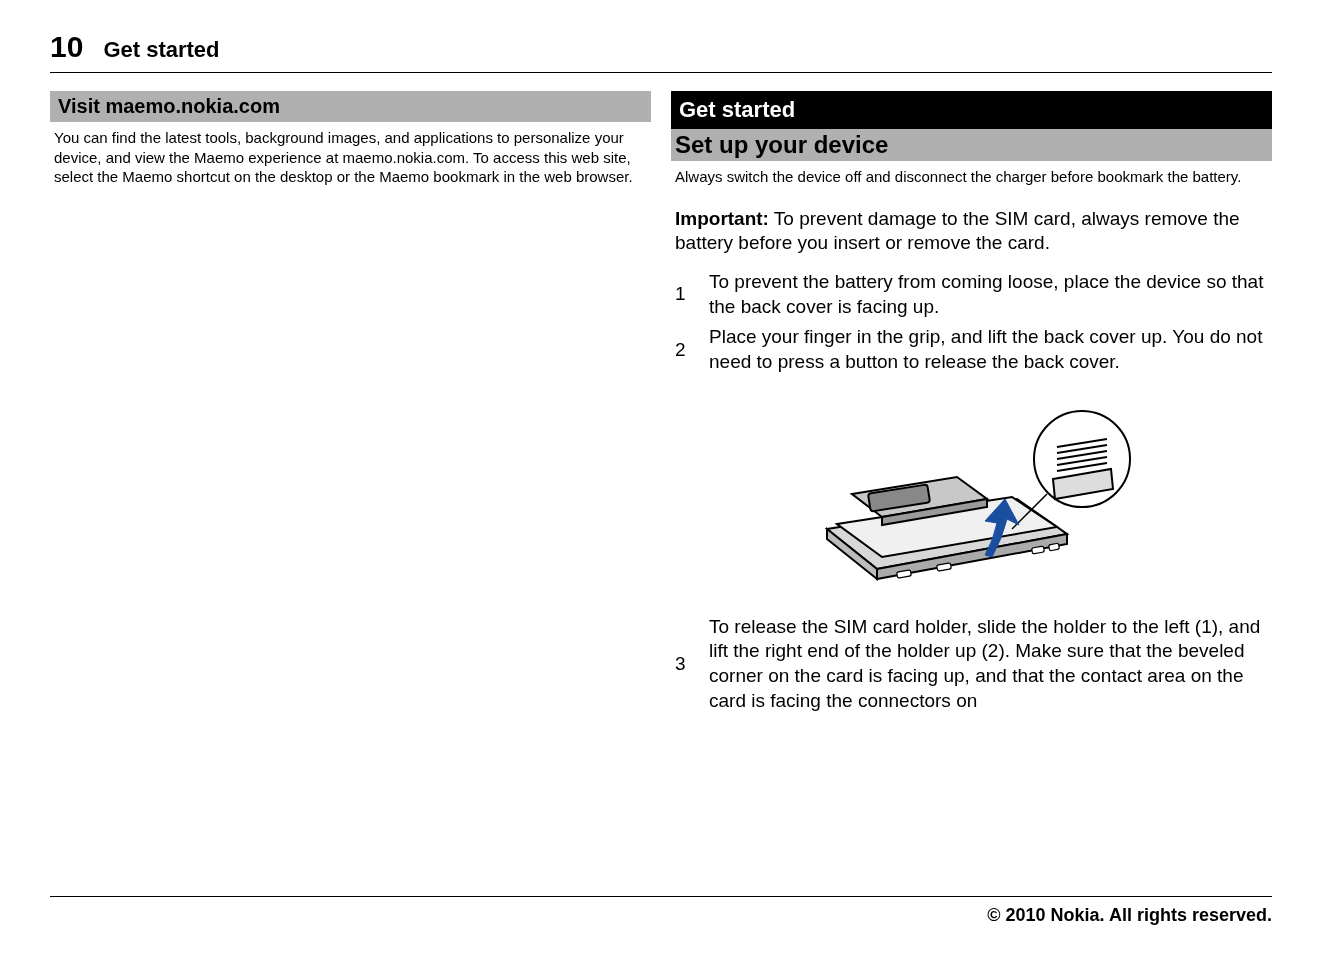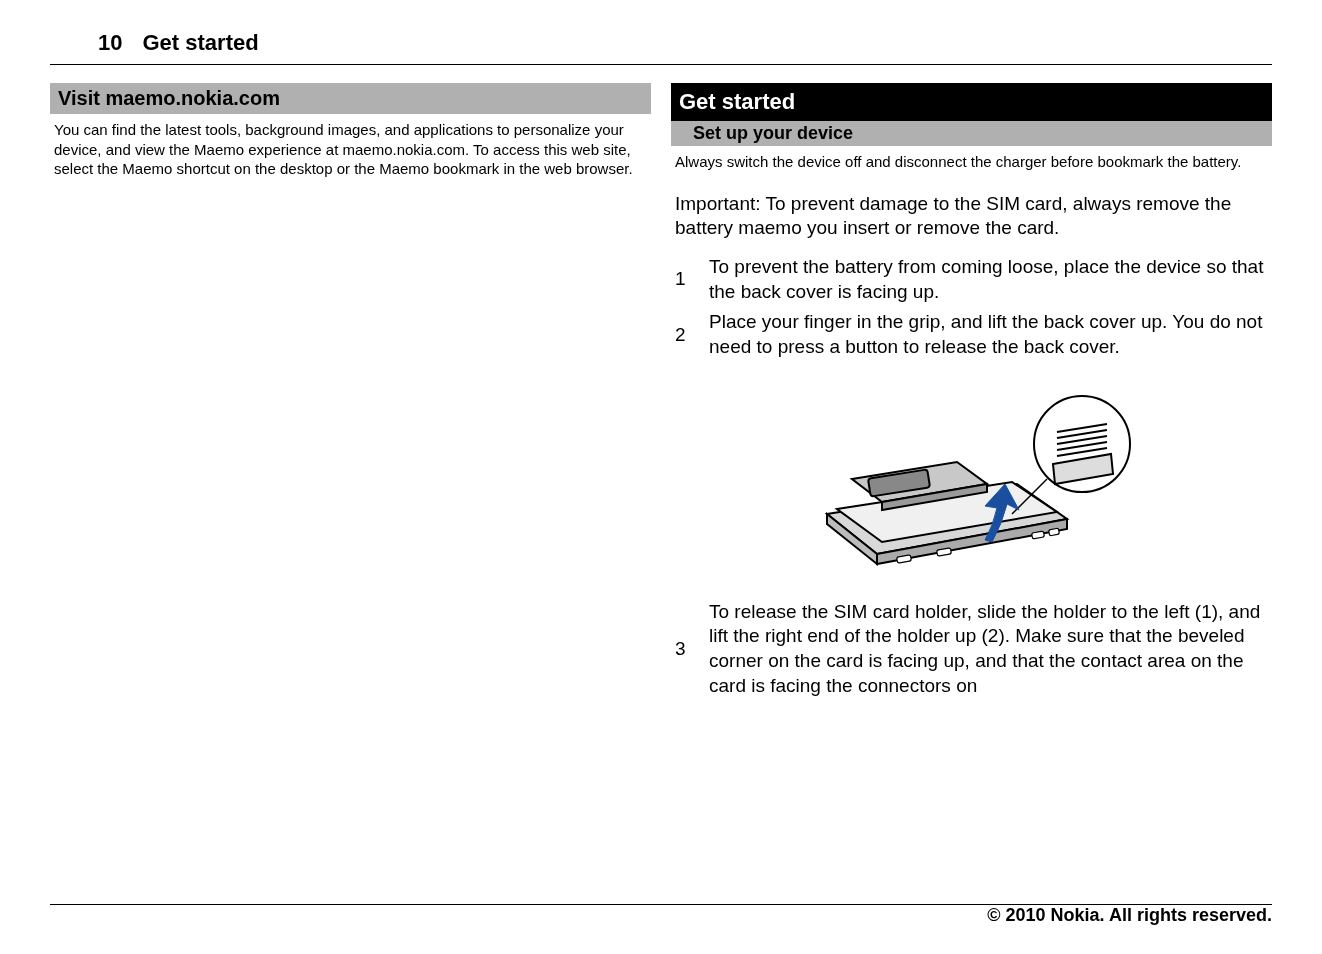--- a/index.html
+++ b/index.html
@@ -13,23 +13,22 @@
   }
   .page-header {
     display: flex;
     align-items: baseline;
     gap: 20px;
     padding-bottom: 8px;
     border-bottom: 1px solid #000;
     margin-bottom: 18px;
   }
   .page-number {
-    font-size: 22px;
+    font-size: 30px;
     font-weight: bold;
-    margin-left: 48px;
   }
   .page-header-title {
     font-size: 22px;
     font-weight: bold;
   }
   .columns {
     display: flex;
     gap: 20px;
   }
   .col {
@@ -43,35 +42,35 @@
     font-size: 20px;
   }
   .black-bar {
     background: #000;
     color: #fff;
     padding: 6px 8px;
     font-weight: bold;
     font-size: 22px;
   }
   .gray-bar.sub {
-    font-size: 18px;
-    padding: 2px 22px;
+    font-size: 24px;
+    padding: 2px 4px;
   }
   .body-text {
     font-size: 15px;
     line-height: 1.3;
     padding: 6px 4px 14px 4px;
   }
   .important-block {
     font-size: 19px;
     line-height: 1.3;
     padding: 6px 4px 14px 4px;
   }
   .important-label {
-    font-weight: normal;
+    font-weight: bold;
   }
   ol.steps {
     list-style: none;
     counter-reset: step;
     padding: 0 4px;
     font-size: 19px;
     line-height: 1.3;
   }
   ol.steps > li {
     counter-increment: step;
@@ -93,20 +92,21 @@
   .figure {
     width: 330px;
     height: 190px;
   }
   .footer {
     position: absolute;
     left: 50px;
     right: 50px;
     bottom: 28px;
     border-top: 1px solid #000;
+    padding-top: 8px;
     text-align: right;
     font-size: 18px;
     font-weight: bold;
   }
 </style>
 </head>
 <body>
 
 <div class="page-header">
   <span class="page-number">10</span>
@@ -119,21 +119,21 @@
     <div class="gray-bar">Visit maemo.nokia.com</div>
     <div class="body-text">You can find the latest tools, background images, and applications to personalize your device, and view the Maemo experience at maemo.nokia.com. To access this web site, select the Maemo shortcut on the desktop or the Maemo bookmark in the web browser.</div>
   </div>
 
   <div class="col">
     <div class="black-bar">Get started</div>
     <div class="gray-bar sub">Set up your device</div>
     <div class="body-text">Always switch the device off and disconnect the charger before bookmark the battery.</div>
 
     <div class="important-block">
-      <span class="important-label">Important:</span><span>  To prevent damage to the SIM card, always remove the battery maemo you insert or remove the card.</span>
+      <span class="important-label">Important:</span><span>  To prevent damage to the SIM card, always remove the battery before you insert or remove the card.</span>
     </div>
 
     <ol class="steps">
       <li>
           <span>To prevent the battery from coming loose, place the device so that the back cover is facing up.</span>
         </li>
       <li>
           <span>Place your finger in the grip, and lift the back cover up. You do not need to press a button to release the back cover.</span>
         </li>
     </ol>

